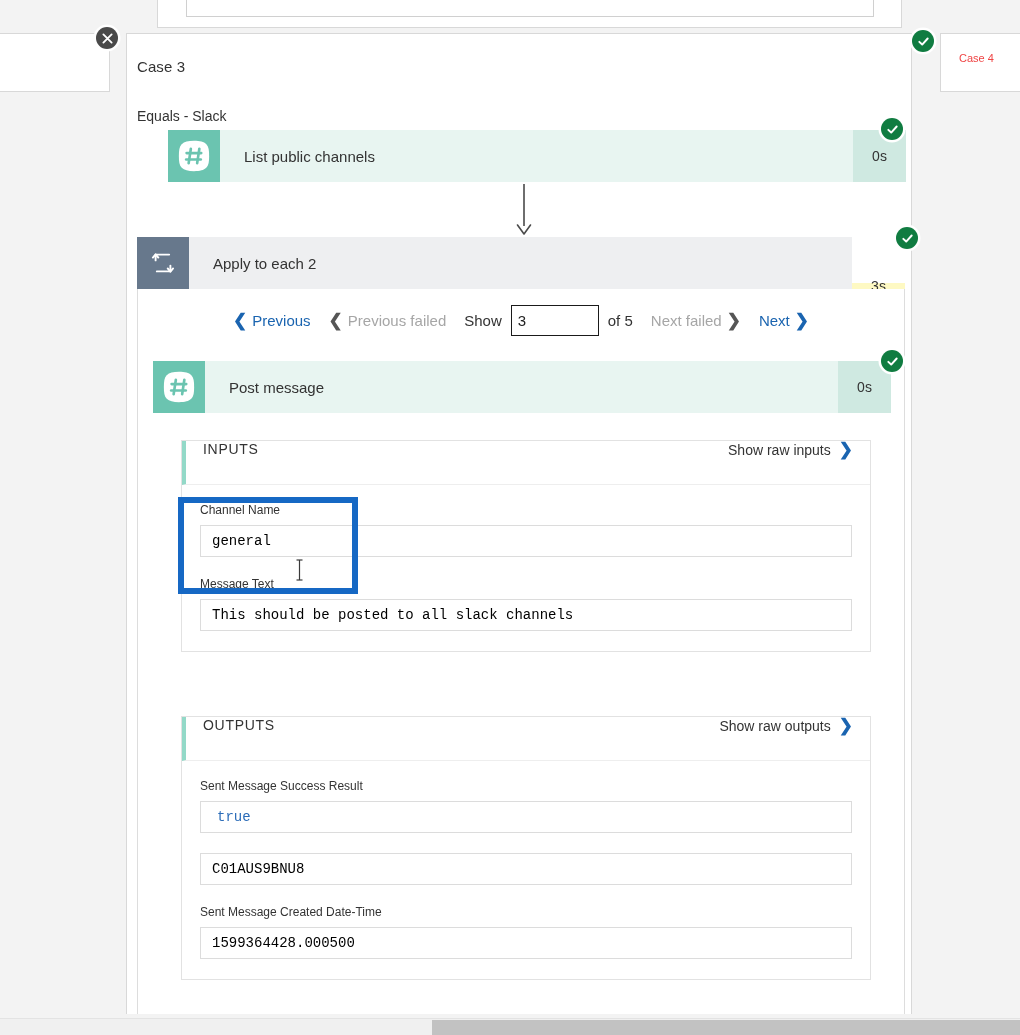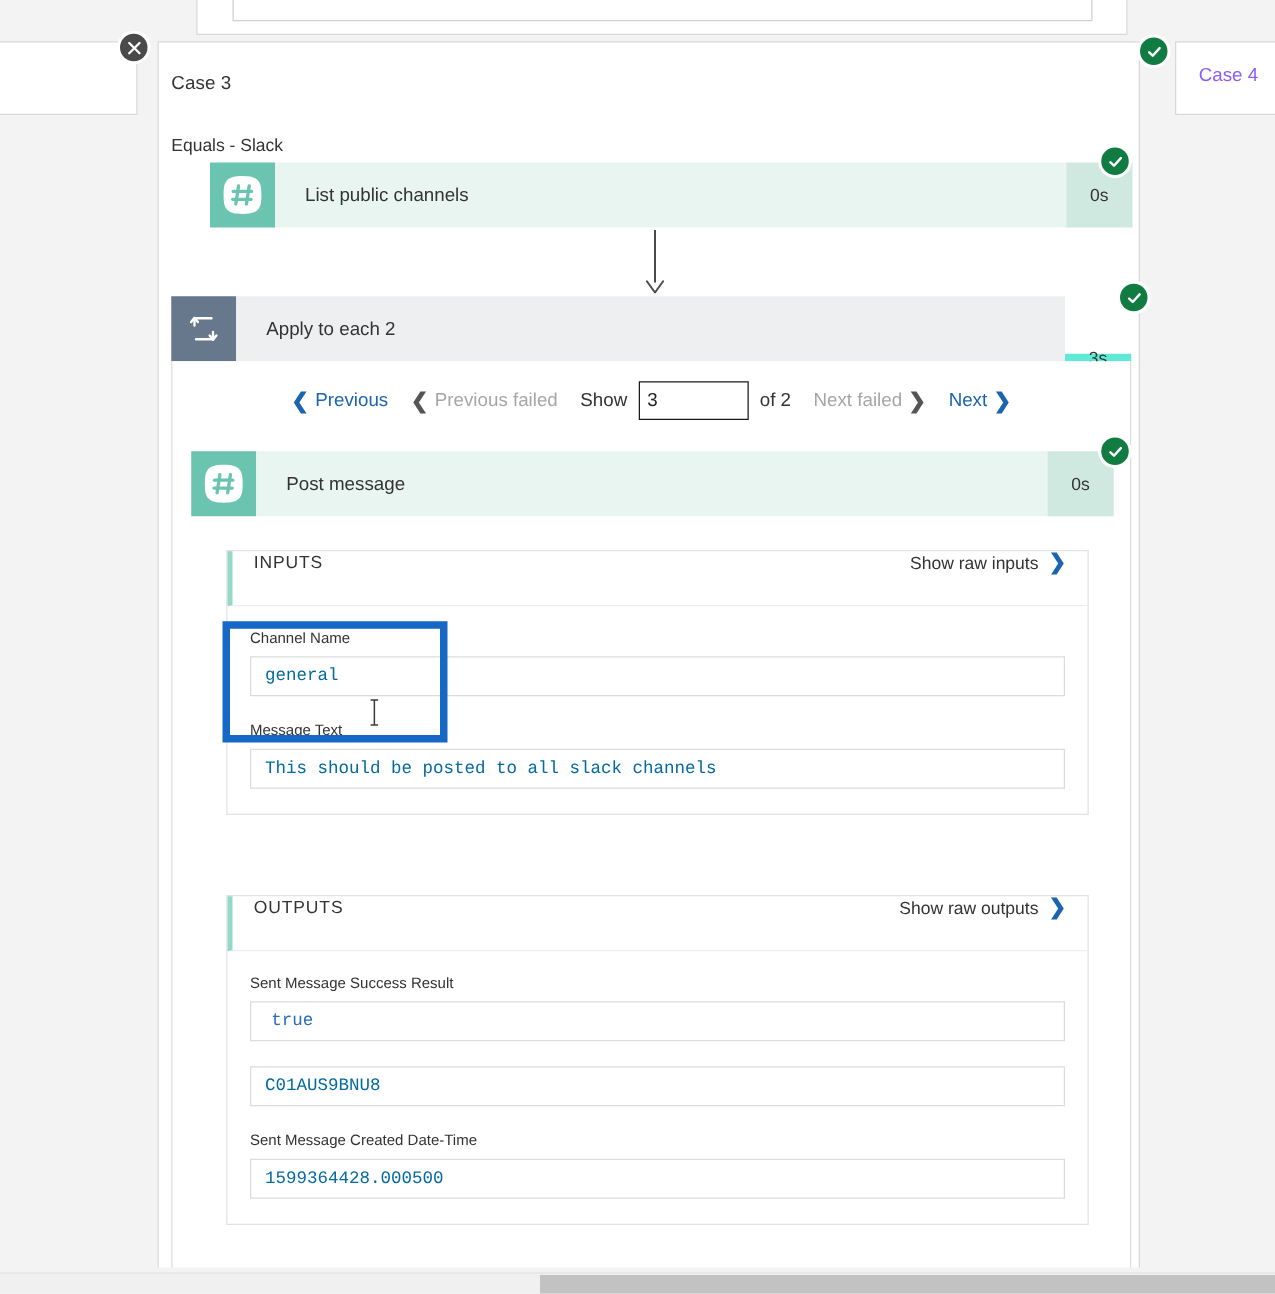--- a/index.html
+++ b/index.html
@@ -26,21 +26,21 @@
     border: 1px solid #d0d0d0; background: #fff;
   }
 
   
   .left-case { left: -112px; top: 33px; width: 222px; height: 59px; }
 
   
   .right-case { left: 940px; top: 33px; width: 222px; height: 59px; }
   .right-case .case-title {
     position: absolute; left: 18px; top: 18px;
-    font-size: 15px; color: #8b5cf6;
+    font-size: 11px; color: #ef4444;
   }
 
   
   .case3 { left: 126px; top: 33px; width: 786px; height: 985px; }
   .case3-title {
     position: absolute; left: 10px; top: 24px;
     font-size: 15px; color: #333; letter-spacing: .1px;
   }
   .case3-condition {
     position: absolute; left: 10px; top: 74px;
@@ -87,21 +87,21 @@
   }
 
   
   .row-slack .action-icon { background: #6bc4b0; }
   .row-slack .action-body { background: #e8f5f1; }
   .row-slack .action-dur  { background: #cfe9e1; }
 
   
   .row-loop .action-icon { background: #67788c; }
   .row-loop .action-body { background: #eeeff1; }
-  .row-loop .action-dur  { background: #5eead4; margin-top: 46px; }
+  .row-loop .action-dur  { background: #fef9c3; margin-top: 46px; }
 
   .row-list  { left: 168px; top: 130px; width: 738px; }
   .row-apply { left: 137px; top: 237px; width: 768px; }
 
   
   .slack-mark { width: 34px; height: 34px; }
 
   
   .loop-mark { width: 26px; height: 26px; }
 
@@ -155,21 +155,21 @@
   }
   .panel-raw .chev { color: #1a64b0; font-size: 17px; font-weight: bold; line-height: 1; }
   .panel-body { padding: 18px 18px 20px 18px; }
 
   .field { margin-bottom: 20px; }
   .field:last-child { margin-bottom: 0; }
   .field-label { font-size: 12px; color: #333; margin-bottom: 8px; }
   .field-box {
     height: 32px; border: 1px solid #dcdcdc; background: #fff;
     display: flex; align-items: center; padding: 0 11px;
-    font-family: "Liberation Mono", monospace; font-size: 14px; color: #0369a1;
+    font-family: "Liberation Mono", monospace; font-size: 14px; color: #000000;
   }
   .field-box.val-true { color: #2b6cb8; padding-left: 16px; }
 
   
   .ibeam { position: absolute; left: 295px; top: 558px; width: 9px; height: 24px; z-index: 45; }
 
   
   .annot {
     position: absolute; left: 178px; top: 497px; width: 180px; height: 97px;
     border: 6px solid #1668c4; background: transparent; z-index: 50;
@@ -280,21 +280,21 @@
       <span class="pager-sep"></span>
       <span class="pager-link disabled">
         <span class="chev">❮</span>
         <span>Previous failed</span>
       </span>
       <span class="pager-sep"></span>
       <span class="pager-text">Show</span>
       <span style="display:inline-block;width:9px"></span>
       <input class="pager-input" type="text" value="3" style="">
       <span style="display:inline-block;width:9px"></span>
-      <span class="pager-text">of 2</span>
+      <span class="pager-text">of 5</span>
       <span class="pager-sep"></span>
       <span class="pager-link disabled">
         <span>Next failed</span>
         <span class="chev">❯</span>
       </span>
       <span class="pager-sep"></span>
       <span class="pager-link">
         <span>Next</span>
         <span class="chev">❯</span>
       </span>

